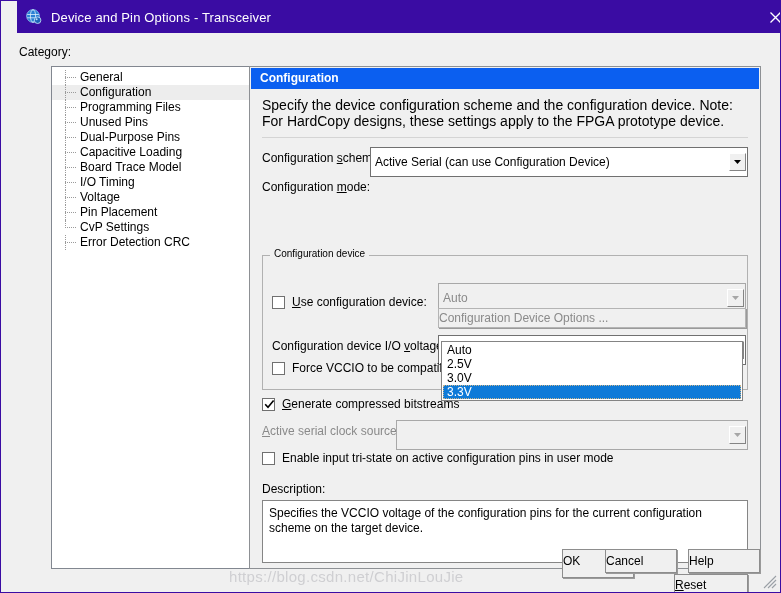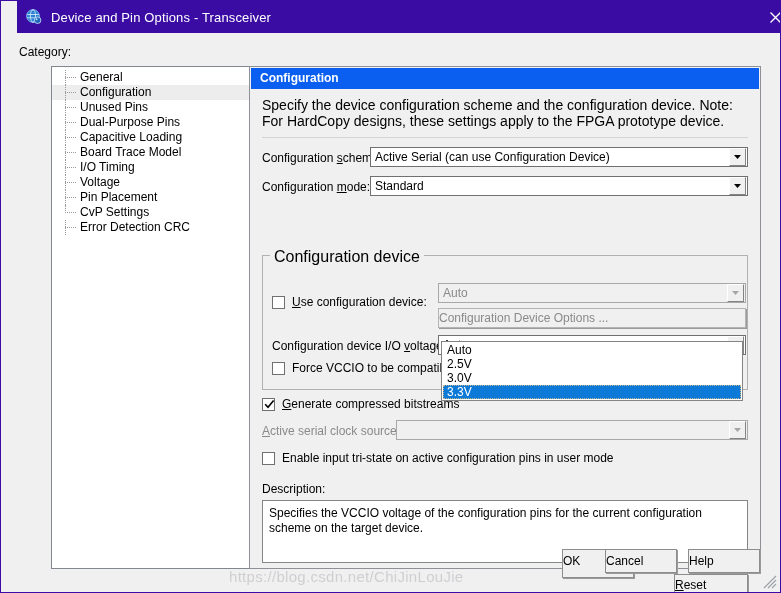--- a/index.html
+++ b/index.html
@@ -156,21 +156,21 @@
   .row-label {
     position: absolute;
     font-size: 12px;
     white-space: nowrap;
   }
   .row-label.disabled { color: #8a8a8a; }
 
   
   .combo {
     position: absolute;
-    height: 20px;
+    height: 30px;
     box-sizing: border-box;
     background: #ffffff;
     border: 1px solid #707070;
     display: flex;
     align-items: center;
     cursor: default;
   }
   .combo .combo-value {
     flex: 1 1 auto;
     padding-left: 4px;
@@ -208,21 +208,21 @@
     width: 486px;
     height: 135px;
     border: 1px solid #b1b1b1;
     box-sizing: border-box;
   }
   #groupbox-title {
     position: absolute;
     left: 258px; top: 182px;
     background: #f0f0f0;
     padding: 0 4px;
-    font-size: 16px;
+    font-size: 10px;
   }
 
   
   .checkbox-row {
     position: absolute;
     display: flex;
     align-items: center;
     cursor: default;
     white-space: nowrap;
   }
@@ -348,20 +348,25 @@
         <span>General</span>
       </div>
       <div class="tree-item selected">
         <span class="tree-vert"></span>
         <span class="tree-dash"></span>
         <span>Configuration</span>
       </div>
       <div class="tree-item">
         <span class="tree-vert"></span>
         <span class="tree-dash"></span>
+        <span>Programming Files</span>
+      </div>
+      <div class="tree-item">
+        <span class="tree-vert"></span>
+        <span class="tree-dash"></span>
         <span>Unused Pins</span>
       </div>
       <div class="tree-item">
         <span class="tree-vert"></span>
         <span class="tree-dash"></span>
         <span>Dual-Purpose Pins</span>
       </div>
       <div class="tree-item">
         <span class="tree-vert"></span>
         <span class="tree-dash"></span>
@@ -415,28 +420,20 @@
         <span class="combo-arrow">
           <svg width="7" height="4" viewBox="0 0 7 4">
               <polygon points="0,0 7,0 3.5,4" fill="#000000"></polygon>
             </svg>
         </span>
       </div>
 
       <div class="row-label" style="left:12px; top:113px;">
         Configuration <u>m</u>ode:
       </div>
-      <div class="combo" style="left:120px; top:109px; width:378px;">
-        <span class="combo-value">Standard</span>
-        <span class="combo-arrow">
-          <svg width="7" height="4" viewBox="0 0 7 4">
-              <polygon points="0,0 7,0 3.5,4" fill="#000000"></polygon>
-            </svg>
-        </span>
-      </div>
 
       <div id="groupbox"></div>
       <div id="groupbox-title" style="left:20px; top:181px;">Configuration device</div>
 
       <div class="checkbox-row" style="left:22px; top:228px;">
         <span class="cbox"></span>
         <span class="cb-label"><u>U</u>se configuration device:</span>
       </div>
 
       <div class="combo disabled" style="left:188px; top:216px; width:308px;">

